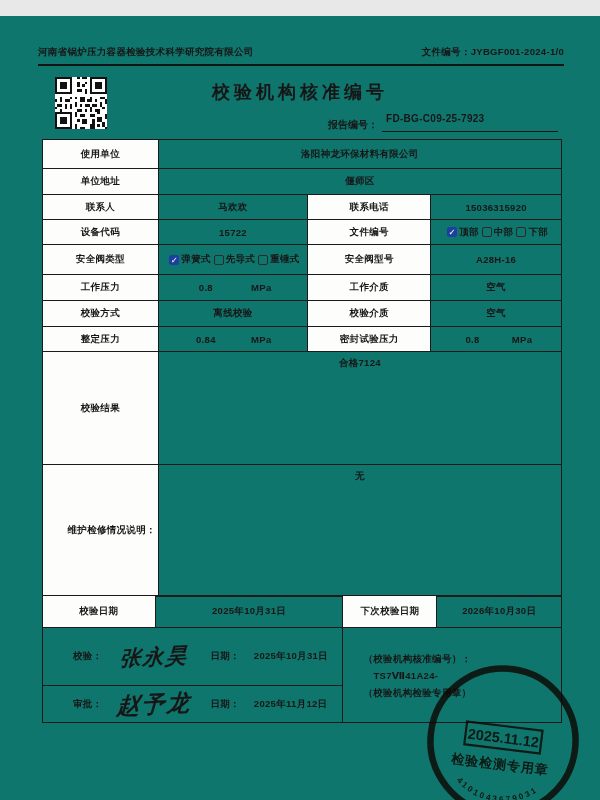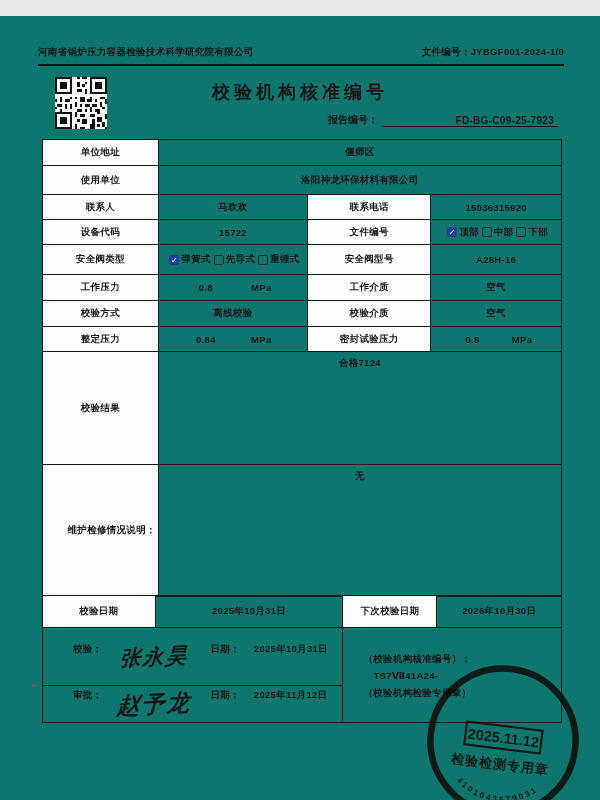--- a/index.html
+++ b/index.html
@@ -21,22 +21,22 @@
     position:absolute;left:0;right:0;top:64px;text-align:center;
     font-size:18px;font-weight:bold;letter-spacing:4px;
   }
   .report-line{
     position:absolute;top:97px;right:42px;width:230px;
     display:flex;align-items:flex-end;
     font-size:10px;font-weight:bold;
   }
   .report-line .rl-label{white-space:nowrap;margin-right:4px;text-align:right;}
   .report-line .rl-value{
-    flex:1;text-align:right;border-bottom:1.5px solid #141414;
-    padding:0 4px 0 4px;letter-spacing:.3px;
+    flex:1;text-align:left;border-bottom:1.5px solid #141414;
+    padding:0 4px 7px 4px;letter-spacing:.3px;
   }
   
   .form{position:absolute;left:42px;top:123px;width:520px;}
   table{border-collapse:collapse;width:100%;table-layout:fixed;}
   td{
     border:1.6px solid #1a1a1a;font-size:9.5px;font-weight:bold;
     text-align:center;vertical-align:middle;padding:1px 2px;
     letter-spacing:.3px;overflow:hidden;
   }
   table.bottom{margin-top:-1.6px;}
@@ -52,21 +52,21 @@
     display:inline-block;width:10px;height:10px;box-sizing:border-box;
     border:1.6px solid #2a2a2a;border-radius:2px;margin:0 2px 0 3px;flex:none;
     position:relative;
   }
   .cb.checked{background:#1e3f9e;border-color:#1e3f9e;}
   .cb.checked::after{
     content:"✓";position:absolute;left:0;top:-1px;width:100%;height:100%;
     color:#fff;font-size:8.5px;line-height:10px;text-align:center;font-weight:bold;
   }
   
-  .sig-row{display:flex;text-align:left;padding-left:28px;}
+  .sig-row{display:flex;align-items:center;text-align:left;padding-left:28px;}
   .sig-row .s-label,.sig-row .s-datelabel{white-space:nowrap;}
   .sig-name{
     font-family:"DejaVu Serif","Liberation Serif",serif;
     font-style:italic;font-weight:bold;font-size:21px;
     transform:rotate(-3deg) skewX(-6deg);letter-spacing:2px;
     margin:0 14px 0 10px;min-width:84px;text-align:center;white-space:nowrap;
   }
   .sig-date{margin-left:14px;white-space:nowrap;}
   .stamp-cell{vertical-align:middle;text-align:left;padding-left:20px;}
   .stamp-cell .ln{line-height:1.8;white-space:nowrap;}
@@ -113,27 +113,27 @@
   <div class="form">
 
     <table>
       <colgroup>
           <col style="width:22.3%">
           <col style="width:28.8%">
           <col style="width:23.7%">
           <col style="width:25.2%">
         </colgroup>
       <tbody>
-          <tr style="height:26px">
+          <tr style="height:29px">
+        <td class="lbl">使用单位</td>
+        <td colspan="3">洛阳神龙环保材料有限公司</td>
+      </tr>
+      <tr style="height:26px">
         <td class="lbl">单位地址</td>
         <td colspan="3">偃师区</td>
-      </tr>
-      <tr style="height:29px">
-        <td class="lbl">使用单位</td>
-        <td colspan="3">洛阳神龙环保材料有限公司</td>
       </tr>
       <tr style="height:25px">
         <td class="lbl">联系人</td>
         <td>马欢欢</td>
         <td class="lbl">联系电话</td>
         <td>15036315920</td>
       </tr>
       <tr style="height:25px">
         <td class="lbl">设备代码</td>
         <td>15722</td>

